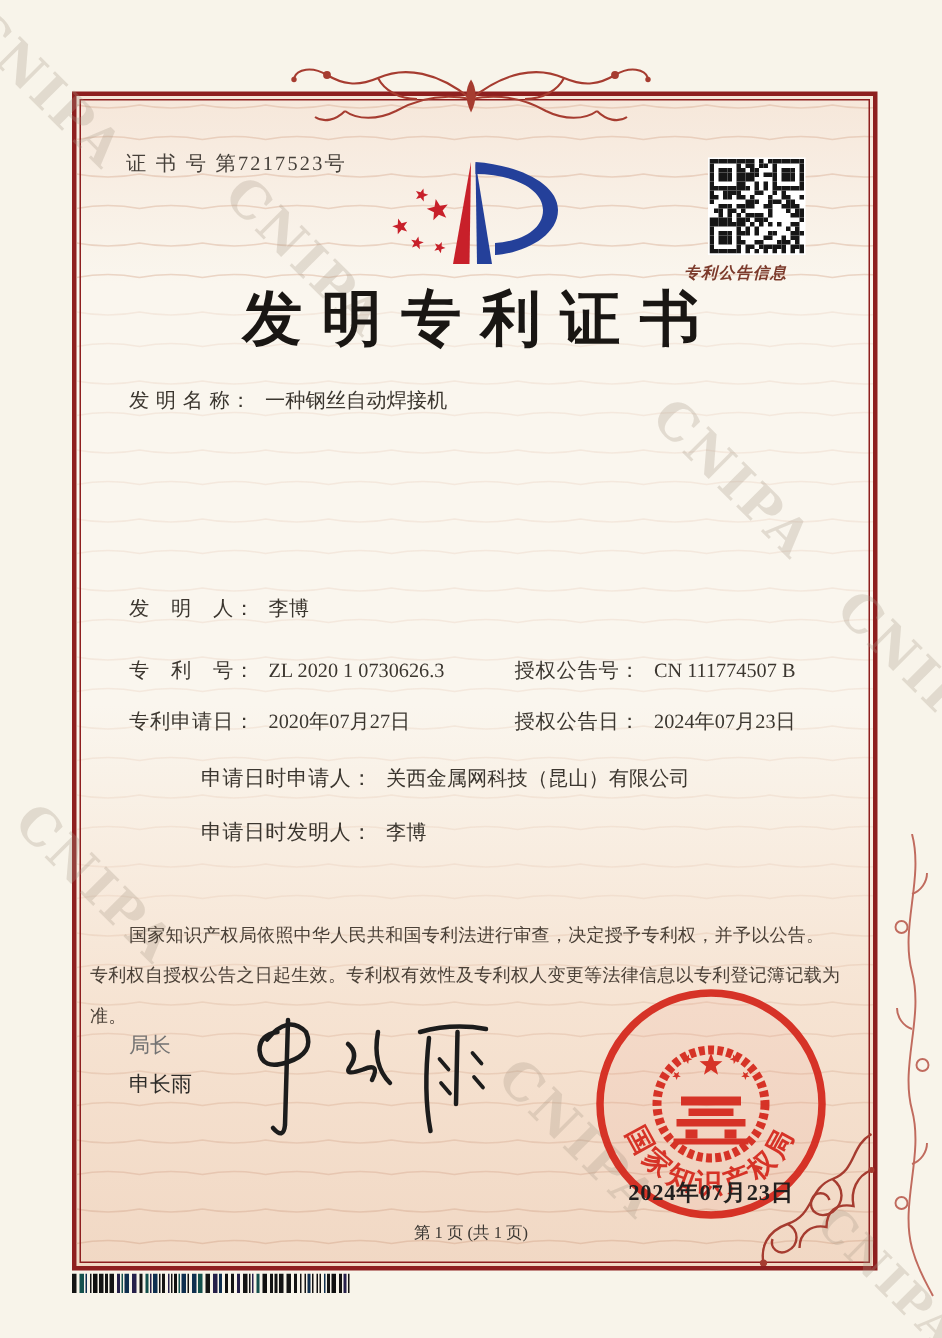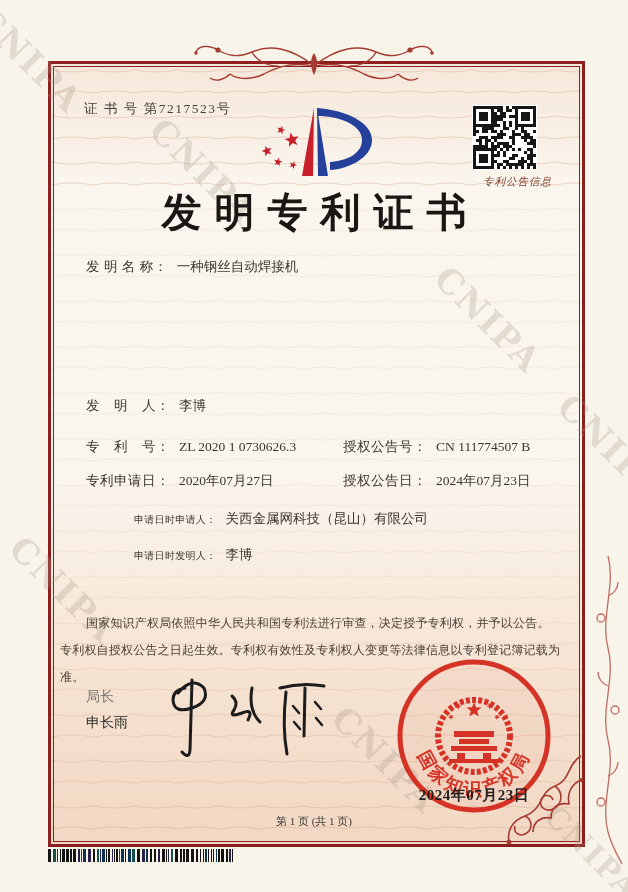--- a/index.html
+++ b/index.html
@@ -27,32 +27,32 @@
     transform:rotate(45deg); transform-origin:left top; z-index:3; pointer-events:none;
   }
   .wm1{left:-4px;top:-2px;} .wm2{left:170px;top:110px;} .wm3{left:455px;top:258px;}
   .wm4{left:578px;top:386px;} .wm5{left:30px;top:528px;} .wm6{left:352px;top:698px;}
   .wm7{left:562px;top:798px;font-size:30px;}
   
   .cert-no{position:absolute;left:84px;top:100px;font-size:13.5px;letter-spacing:1.5px;color:#46403a;z-index:4;}
   .logo{position:absolute;left:250px;top:96px;z-index:4;}
   .qr{position:absolute;left:472px;top:105px;z-index:4;background:#fff;padding:1px;}
   .qr-caption{
-    position:absolute;left:456px;top:175px;width:96px;text-align:right;
-    font-size:10.5px;color:#7c3a2b;font-style:italic;letter-spacing:1px;z-index:4;
+    position:absolute;left:456px;top:175px;width:96px;text-align:left;
+    font-size:10.5px;color:#7c3a2b;font-style:italic;letter-spacing:1px;z-index:4;font-weight:bold;
   }
   .title{
     position:absolute;left:0;top:185px;width:100%;text-align:center;
     font-size:40px;font-weight:bold;letter-spacing:13px;text-indent:13px;color:#191613;z-index:4;
   }
   
   .row{position:absolute;left:86px;font-size:13.5px;color:#3b362f;z-index:4;white-space:nowrap;}
   .row .lbl{letter-spacing:0.5px;}
   .row .val{margin-left:9px;}
-  .row.compact .lbl{font-size:10px;letter-spacing:0.3px;padding-left:48px;}
+  .row.compact .lbl{font-size:14px;letter-spacing:0.3px;padding-left:48px;}
   .col2{position:absolute;left:257px;top:0;white-space:nowrap;}
   
   .notice{
     position:absolute;left:60px;top:591px;width:512px;z-index:4;
     font-size:12px;line-height:27px;color:#4a4037;letter-spacing:0.2px;margin-top:19px;
   }
   .notice .l1{text-indent:26px;}
   
   .director-title{position:absolute;left:86px;top:688px;font-family:"Liberation Sans",sans-serif;font-size:14px;color:#737373;z-index:4;}
   .director-name{position:absolute;left:86px;top:714px;font-family:"Liberation Sans",sans-serif;font-size:14px;color:#2d2b28;z-index:4;}

